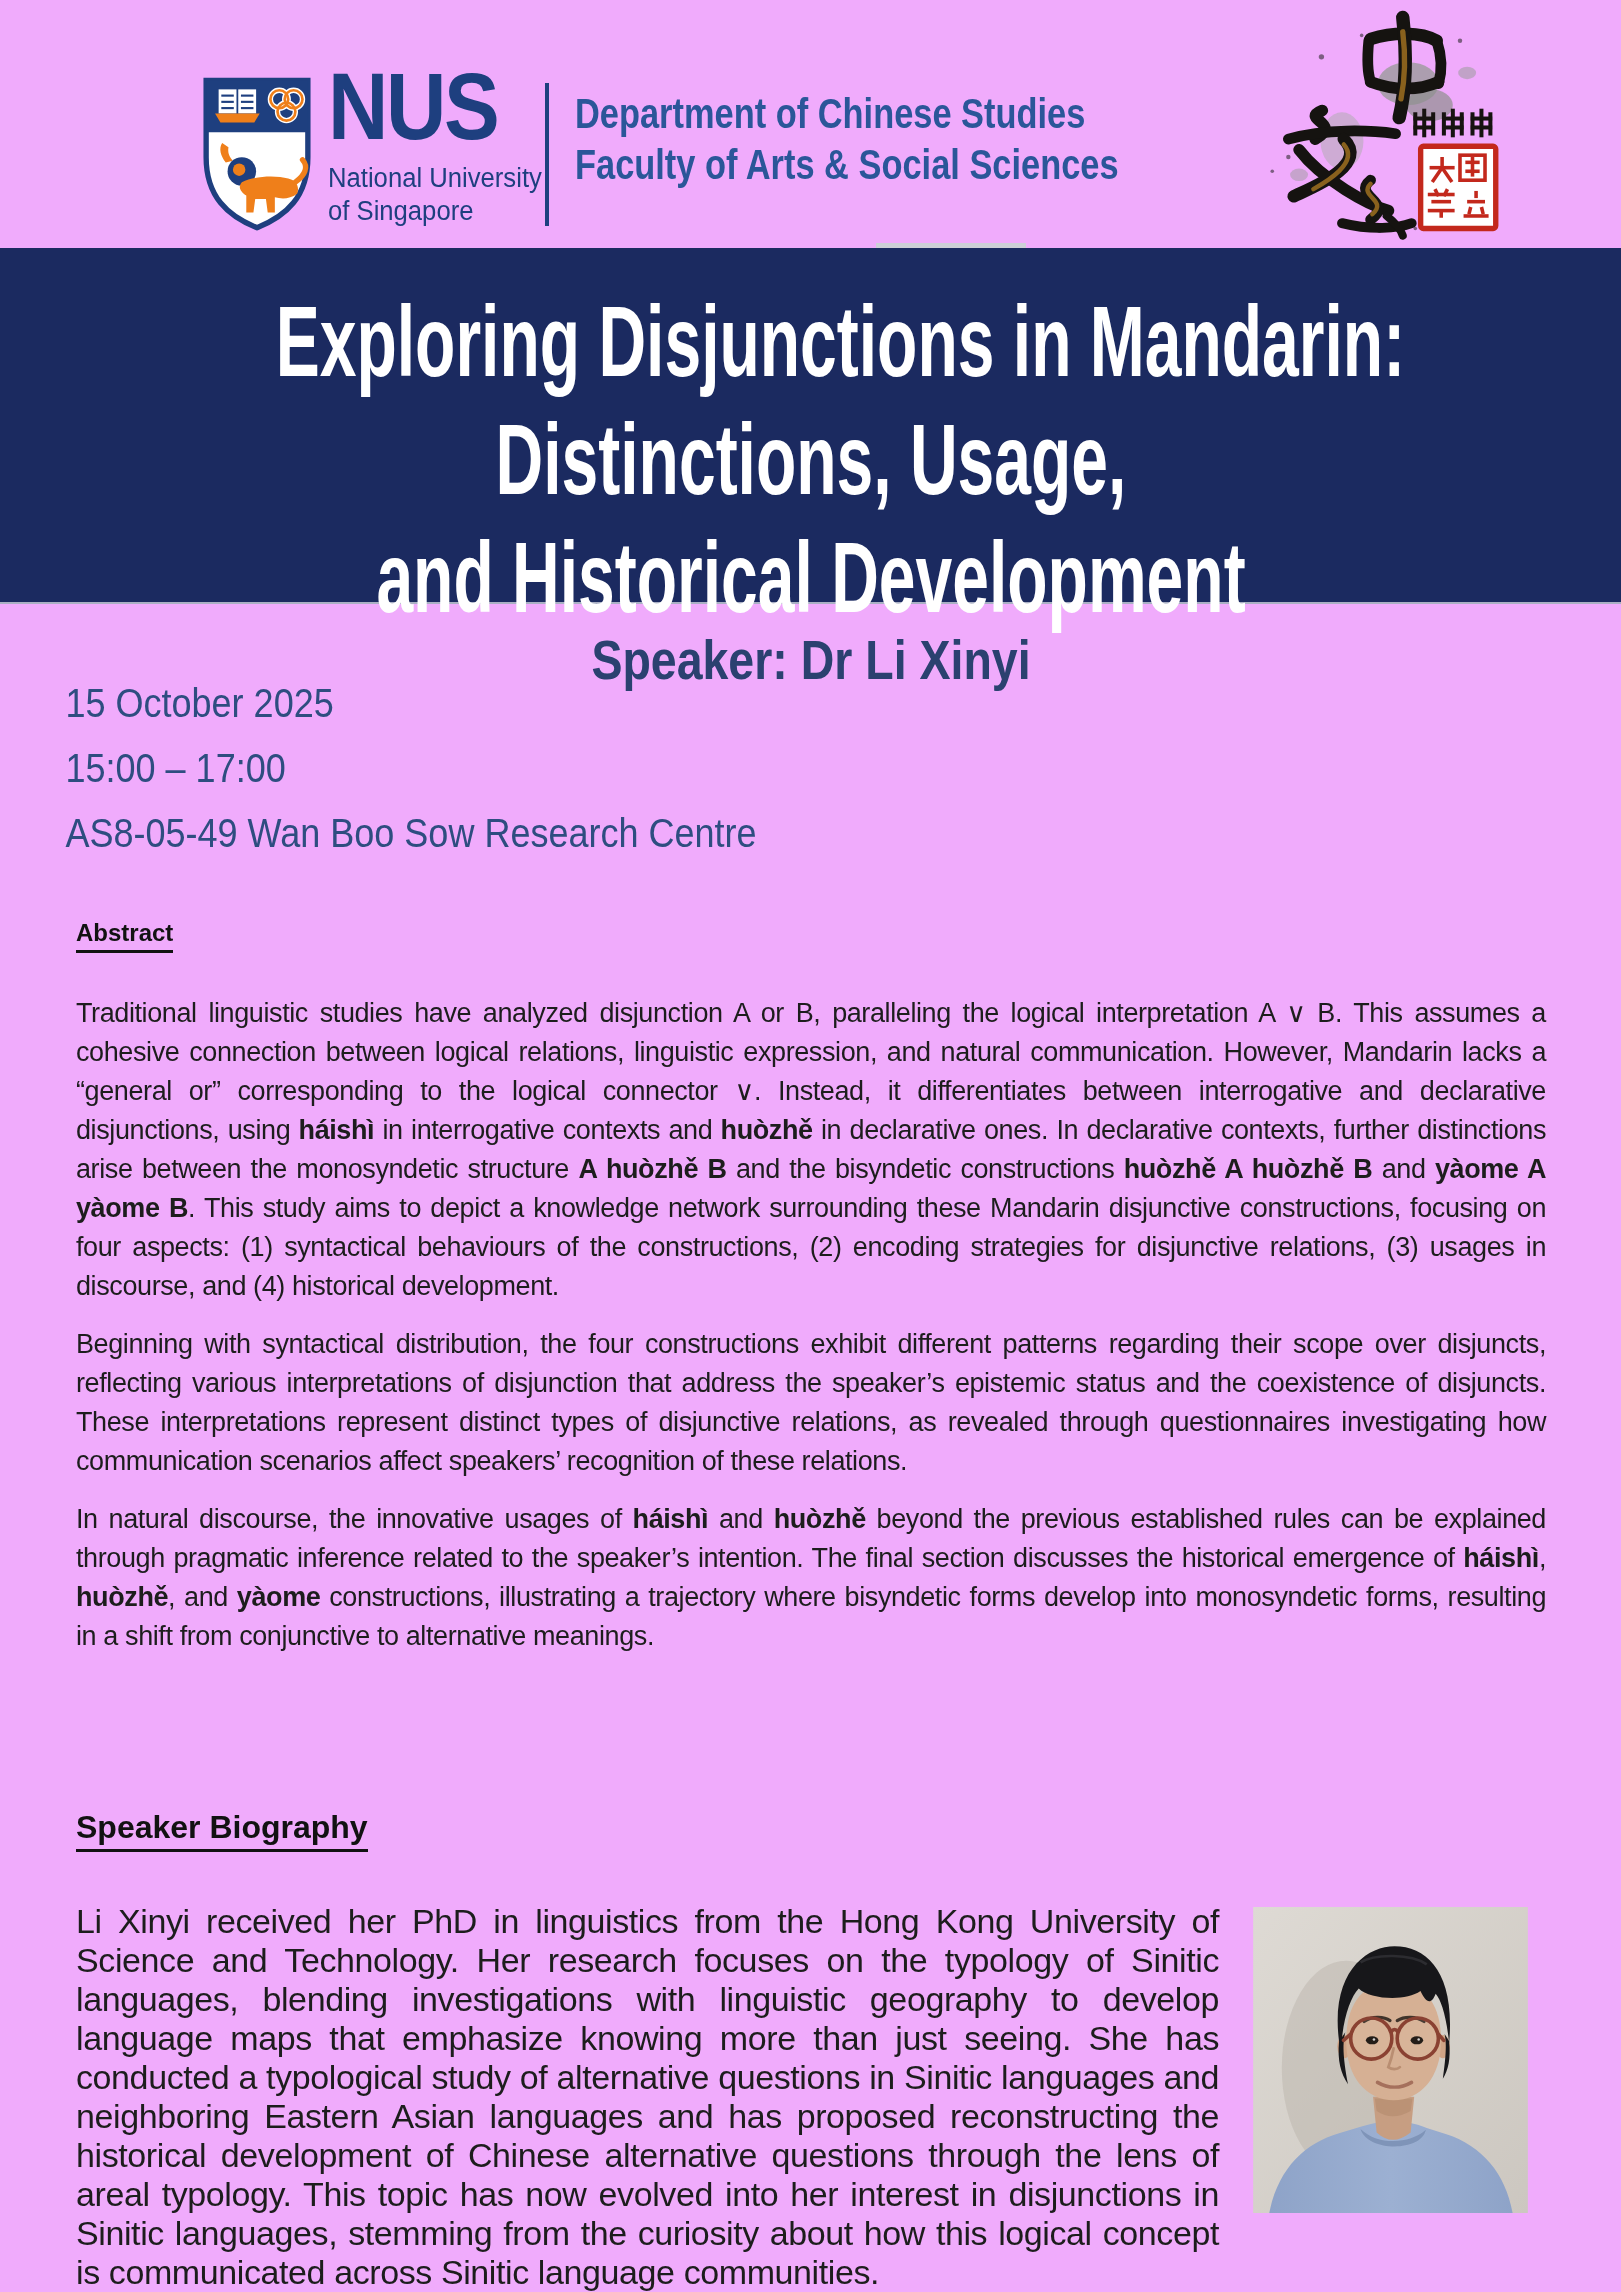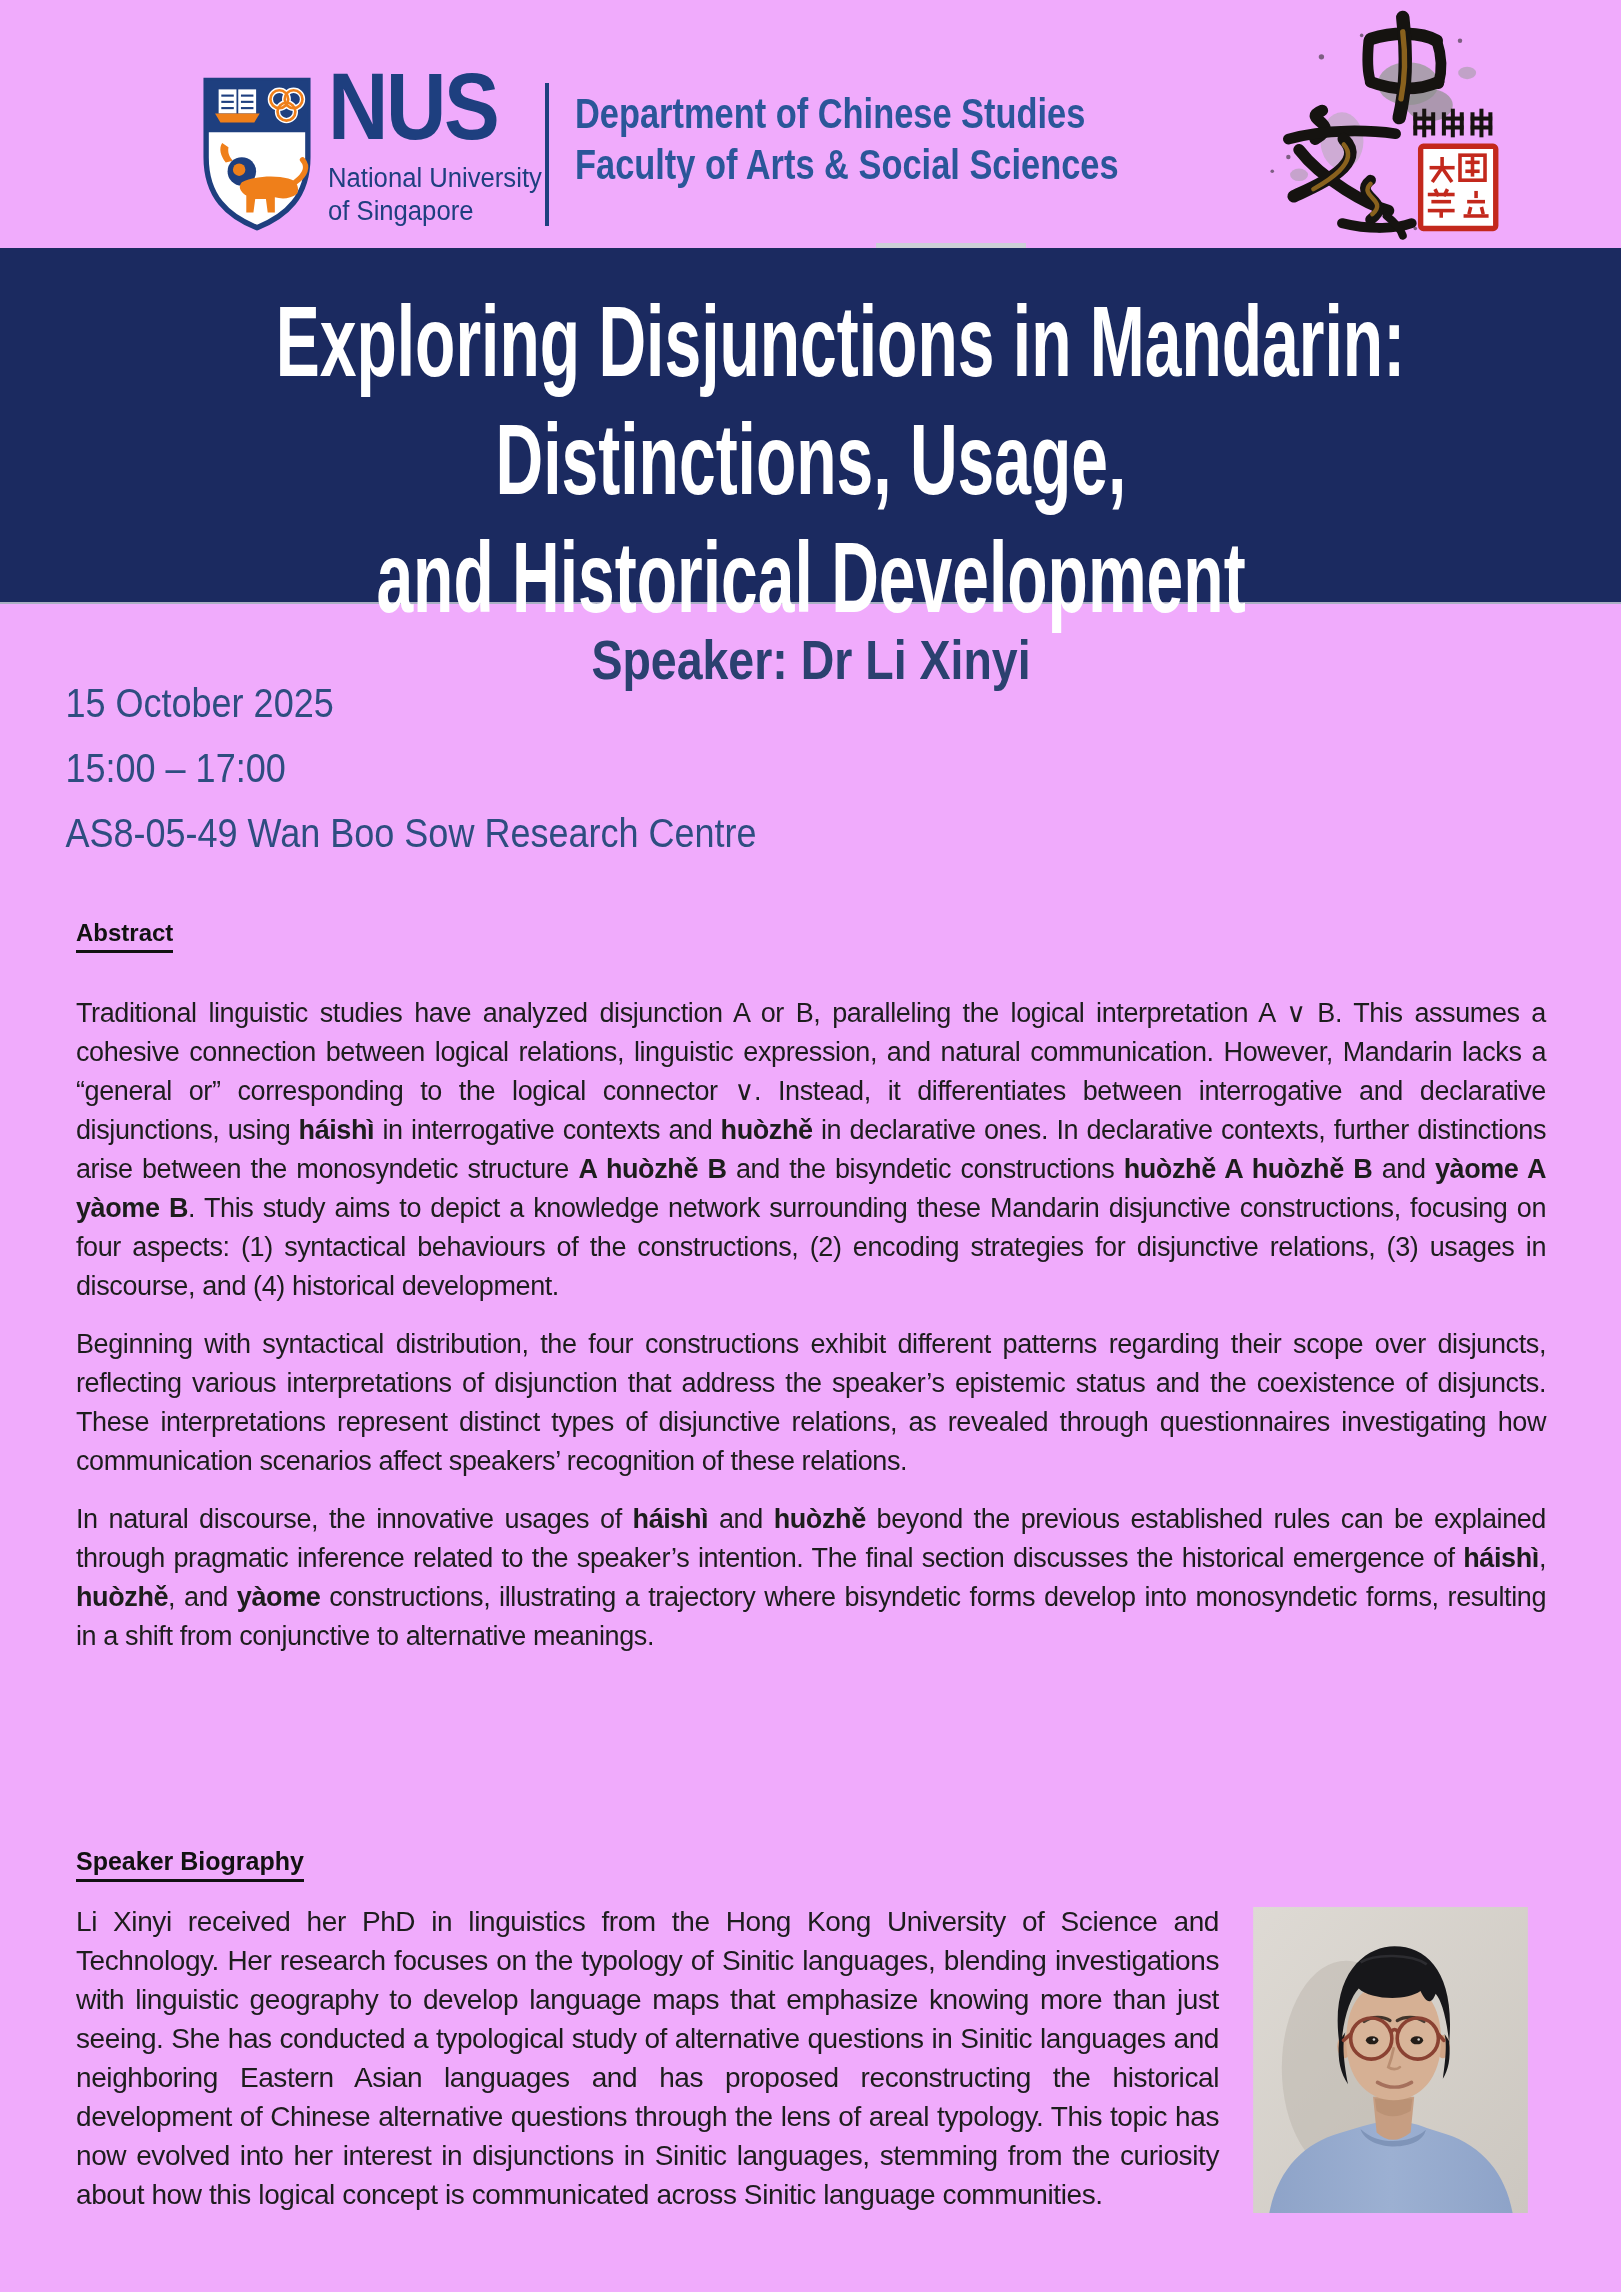--- a/index.html
+++ b/index.html
@@ -29,30 +29,30 @@
   .speaker-heading{position:absolute;left:0;top:627px;width:1622px;text-align:center;
                    font-size:56px;font-weight:bold;color:#2B4170;white-space:nowrap;
                    transform:scaleX(.83);}
   .event-block{position:absolute;left:0;top:671px;width:1310px;color:#2E4D80;}
   .event-line{font-size:40px;line-height:65px;white-space:nowrap;transform:scaleX(.9);}
 
   
   .sec-heading{position:absolute;left:76px;color:#121212;font-weight:bold;}
   .sec-heading .u{display:inline-block;border-bottom:3.6px solid #121212;padding-bottom:2.7px;}
   .abstract-heading{top:919px;font-size:24px;}
-  .bio-heading{top:1847px;font-size:25px;text-decoration:underline;}
+  .bio-heading{top:1809px;font-size:32px;text-decoration:underline;}
 
   .abstract-body{position:absolute;left:76px;top:978px;width:1470px;}
   .abstract-body p{margin:16px 0 19px 0;font-size:27px;line-height:39px;letter-spacing:-0.4px;
                    color:#1d1d1d;text-align:justify;}
   .abstract-body b, .bio-body b{font-weight:700;}
 
   
   .bio-body{position:absolute;left:76px;top:1902px;width:1470px;}
-  .bio-body p{margin:0;font-size:28px;line-height:39px;letter-spacing:-0.4px;
+  .bio-body p{margin:0;font-size:34px;line-height:39px;letter-spacing:-0.4px;
               color:#1d1d1d;text-align:justify;}
   .photo-wrap{float:right;width:275px;height:306px;margin:5.4px 18px 10.7px 34px;}
   .photo-wrap svg{display:block;width:275px;height:306px;}
 </style>
 </head>
 <body>
 
 <div class="page">
 
   <div>

